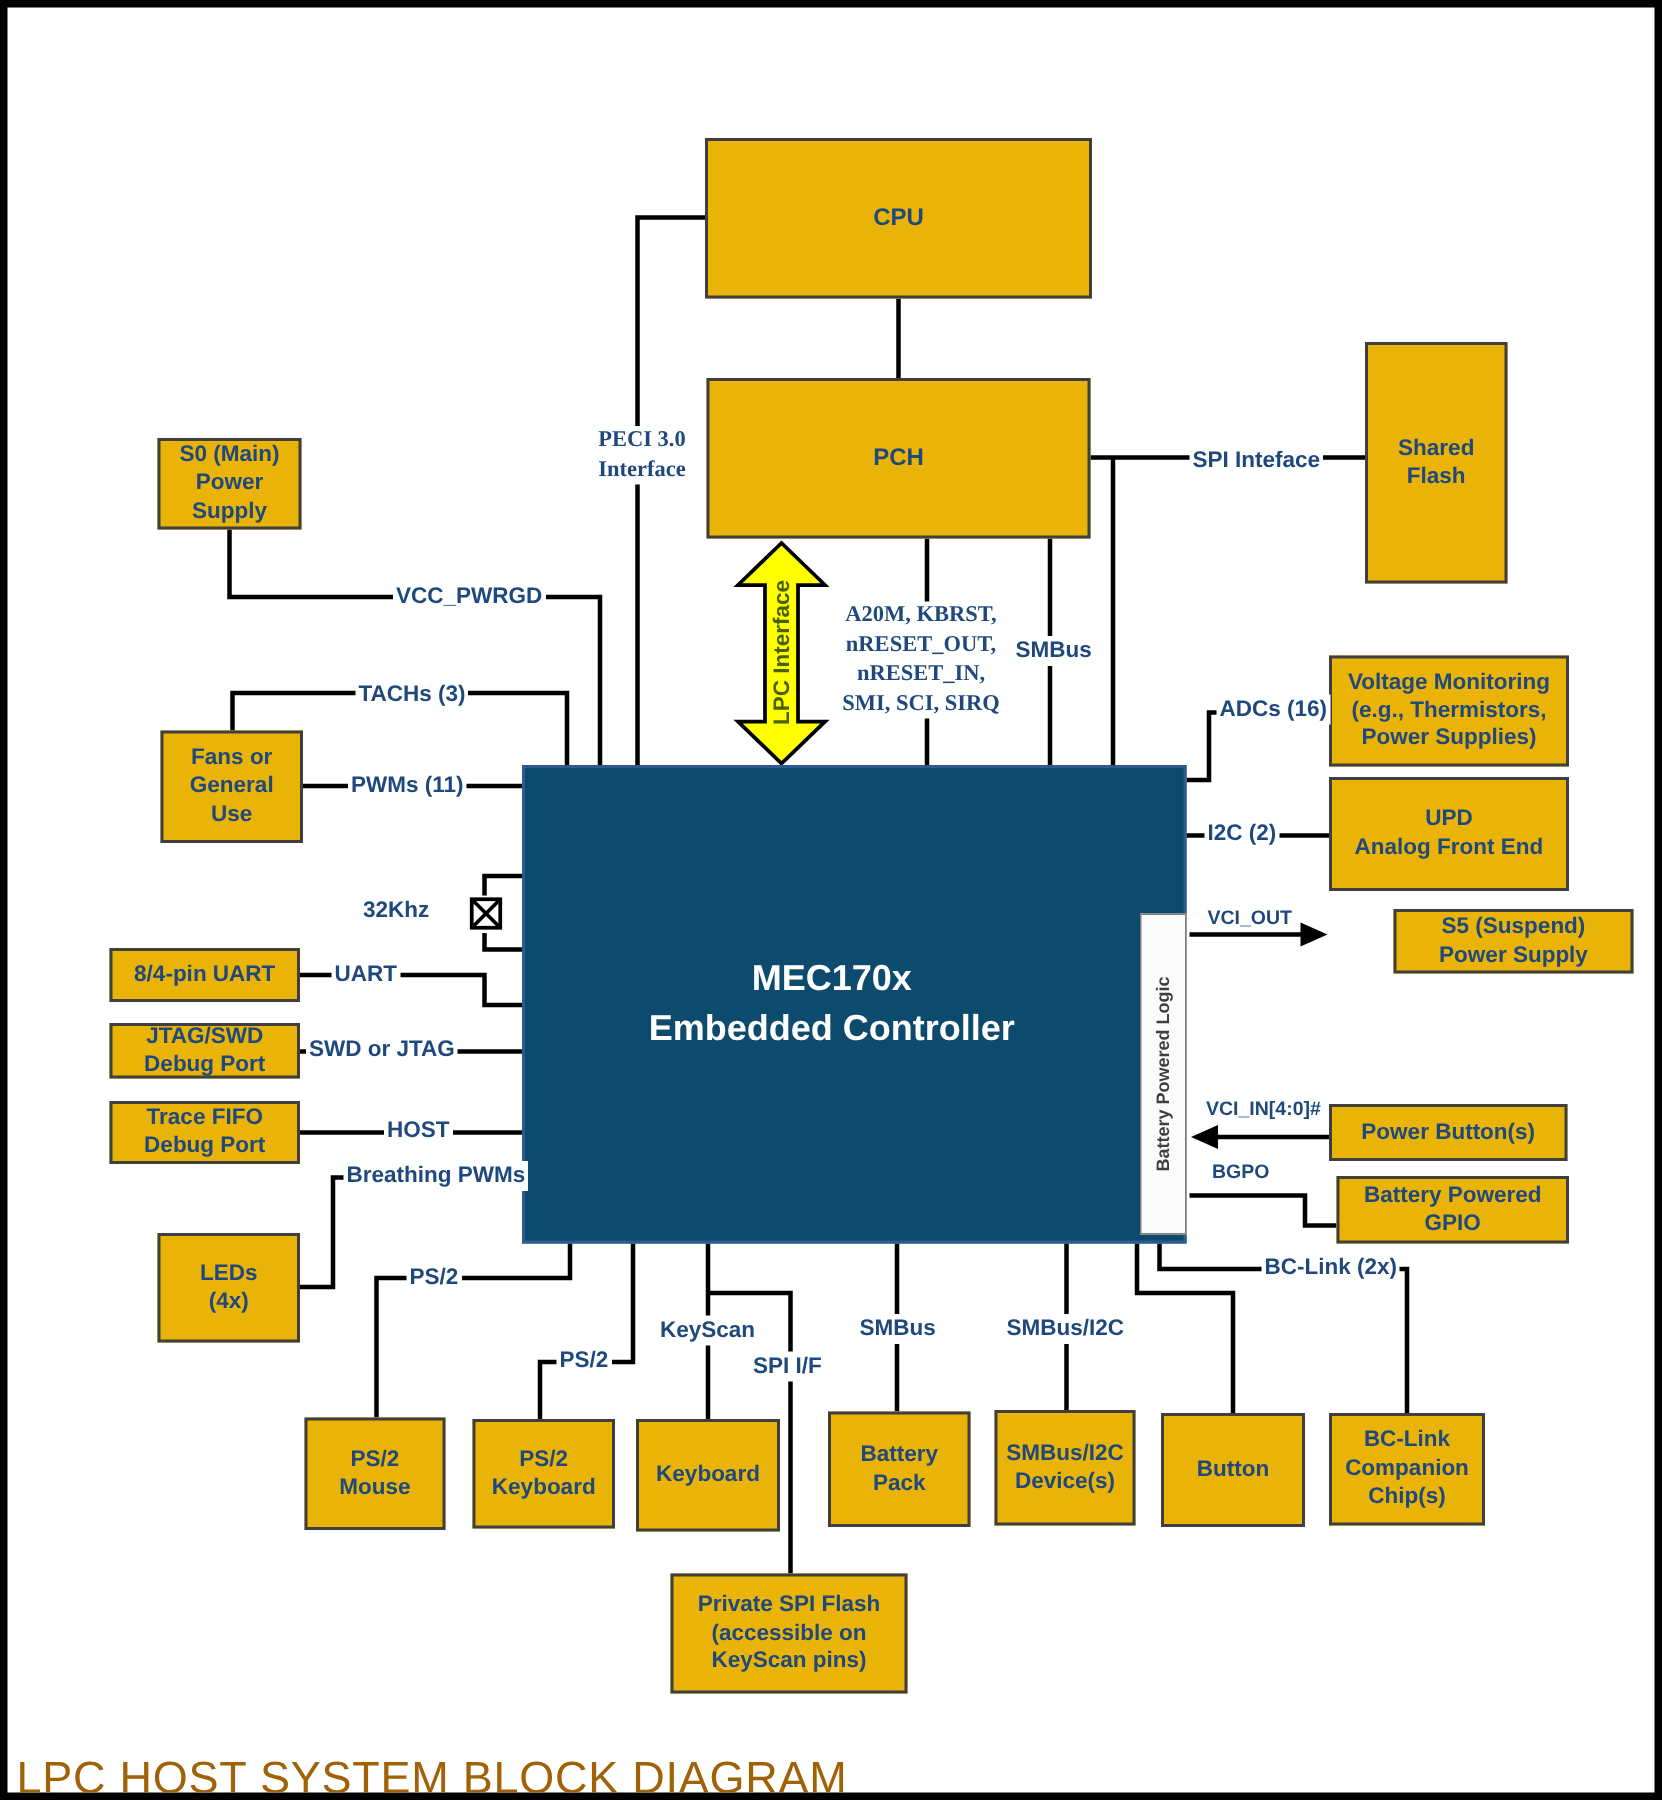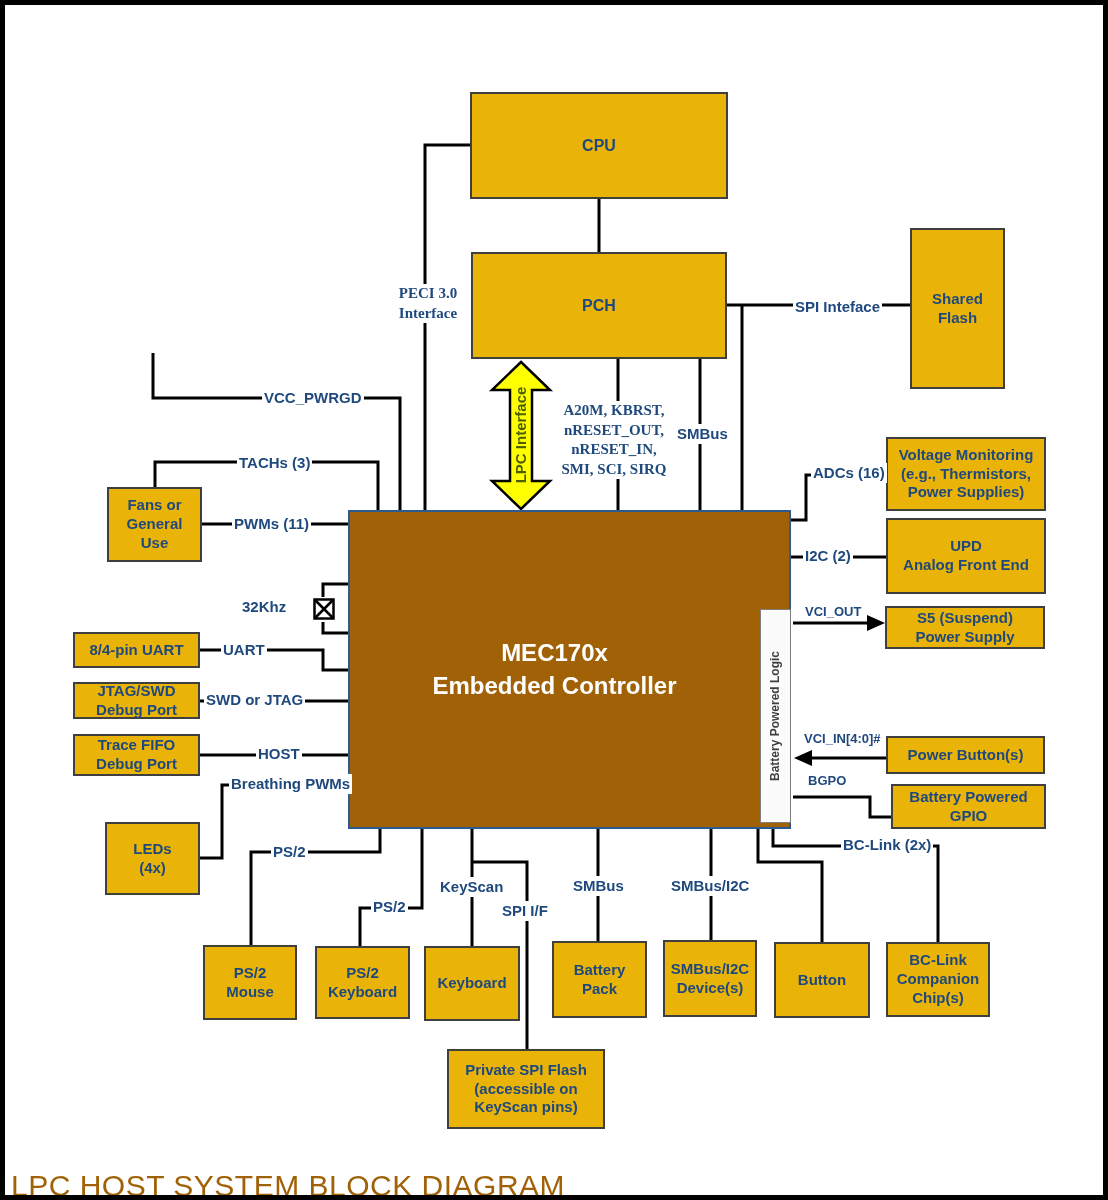--- a/index.html
+++ b/index.html
@@ -11,21 +11,21 @@
   #wires{position:absolute;left:0;top:0;width:1108px;height:1200px;}
   .box{
     position:absolute;display:flex;align-items:center;justify-content:center;
     background:#eab308;border:2px solid #3f3f3f;box-sizing:border-box;
     color:#1f497d;font-weight:bold;font-size:15px;line-height:1.25;
     text-align:center;white-space:pre-line;
   }
   .box.big{font-size:16px;}
   #mcu{
     position:absolute;left:343px;top:505px;width:443px;height:319px;
-    background:#a16207;border:2px solid #2e5b8f;box-sizing:border-box;
+    background:#0c4a6e;border:2px solid #2e5b8f;box-sizing:border-box;
     display:flex;align-items:center;justify-content:center;
   }
   #mcu .mcu-label{
     color:#ffffff;font-weight:bold;font-size:24px;line-height:1.35;
     text-align:center;white-space:pre-line;margin-right:30px;
   }
   #battery-strip{
     position:absolute;left:755px;top:604px;width:31px;height:214px;
     background:#fbfbfb;border:1.5px solid #7f7f7f;box-sizing:border-box;
     display:flex;align-items:center;justify-content:center;overflow:visible;
@@ -89,36 +89,39 @@
       <rect x="309.5" y="594.5" width="19" height="19" fill="#ffffff"></rect>
       <line x1="309.5" y1="594.5" x2="328.5" y2="613.5"></line>
       <line x1="328.5" y1="594.5" x2="309.5" y2="613.5"></line>
     </g>
   </svg>
 
   <div class="box big" style="left:465px;top:87px;width:258px;height:107px;">CPU</div>
   <div class="box big" style="left:466px;top:247px;width:256px;height:107px;">PCH</div>
   <div class="box" style="left:905px;top:223px;width:95px;height:161px;">Shared
 Flash</div>
+  <div class="box" style="left:100px;top:287px;width:96px;height:61px;">S0 (Main)
+Power
+Supply</div>
   <div class="box" style="left:102px;top:482px;width:95px;height:75px;">Fans or
 General
 Use</div>
   <div class="box" style="left:68px;top:627px;width:127px;height:36px;">8/4-pin UART</div>
   <div class="box" style="left:68px;top:677px;width:127px;height:37px;">JTAG/SWD
 Debug Port</div>
   <div class="box" style="left:68px;top:729px;width:127px;height:42px;">Trace FIFO
 Debug Port</div>
   <div class="box" style="left:100px;top:817px;width:95px;height:73px;">LEDs
 (4x)</div>
   <div class="box" style="left:881px;top:432px;width:160px;height:74px;">Voltage Monitoring
 (e.g., Thermistors,
 Power Supplies)</div>
   <div class="box" style="left:881px;top:513px;width:160px;height:76px;">UPD
 Analog Front End</div>
-  <div class="box" style="left:880px;top:601px;width:160px;height:43px;">S5 (Suspend)
+  <div class="box" style="left:924px;top:601px;width:160px;height:43px;">S5 (Suspend)
 Power Supply</div>
   <div class="box" style="left:886px;top:779px;width:155px;height:45px;">Battery Powered
 GPIO</div>
   <div class="box" style="left:881px;top:731px;width:159px;height:38px;">Power Button(s)</div>
   <div class="box" style="left:198px;top:940px;width:94px;height:75px;">PS/2
 Mouse</div>
   <div class="box" style="left:310px;top:941px;width:95px;height:73px;">PS/2
 Keyboard</div>
   <div class="box" style="left:419px;top:941px;width:96px;height:75px;">Keyboard</div>
   <div class="box" style="left:547px;top:936px;width:95px;height:77px;">Battery

